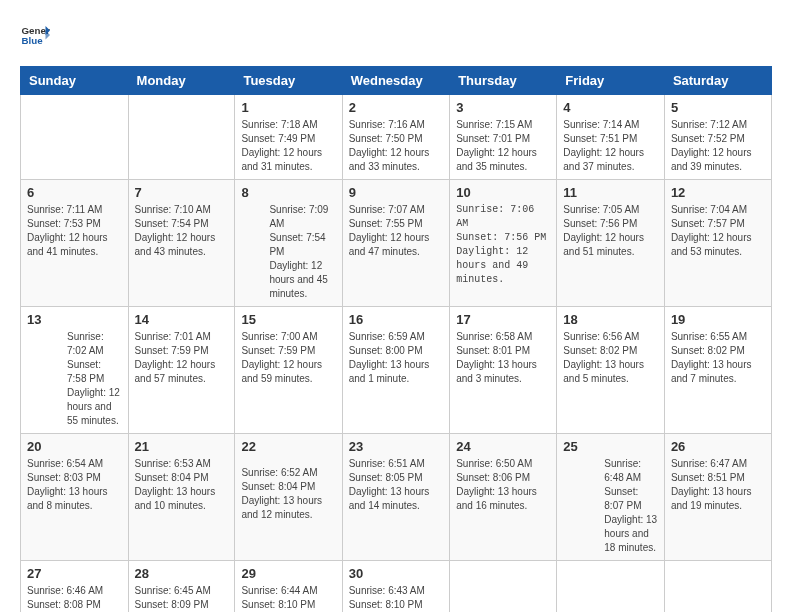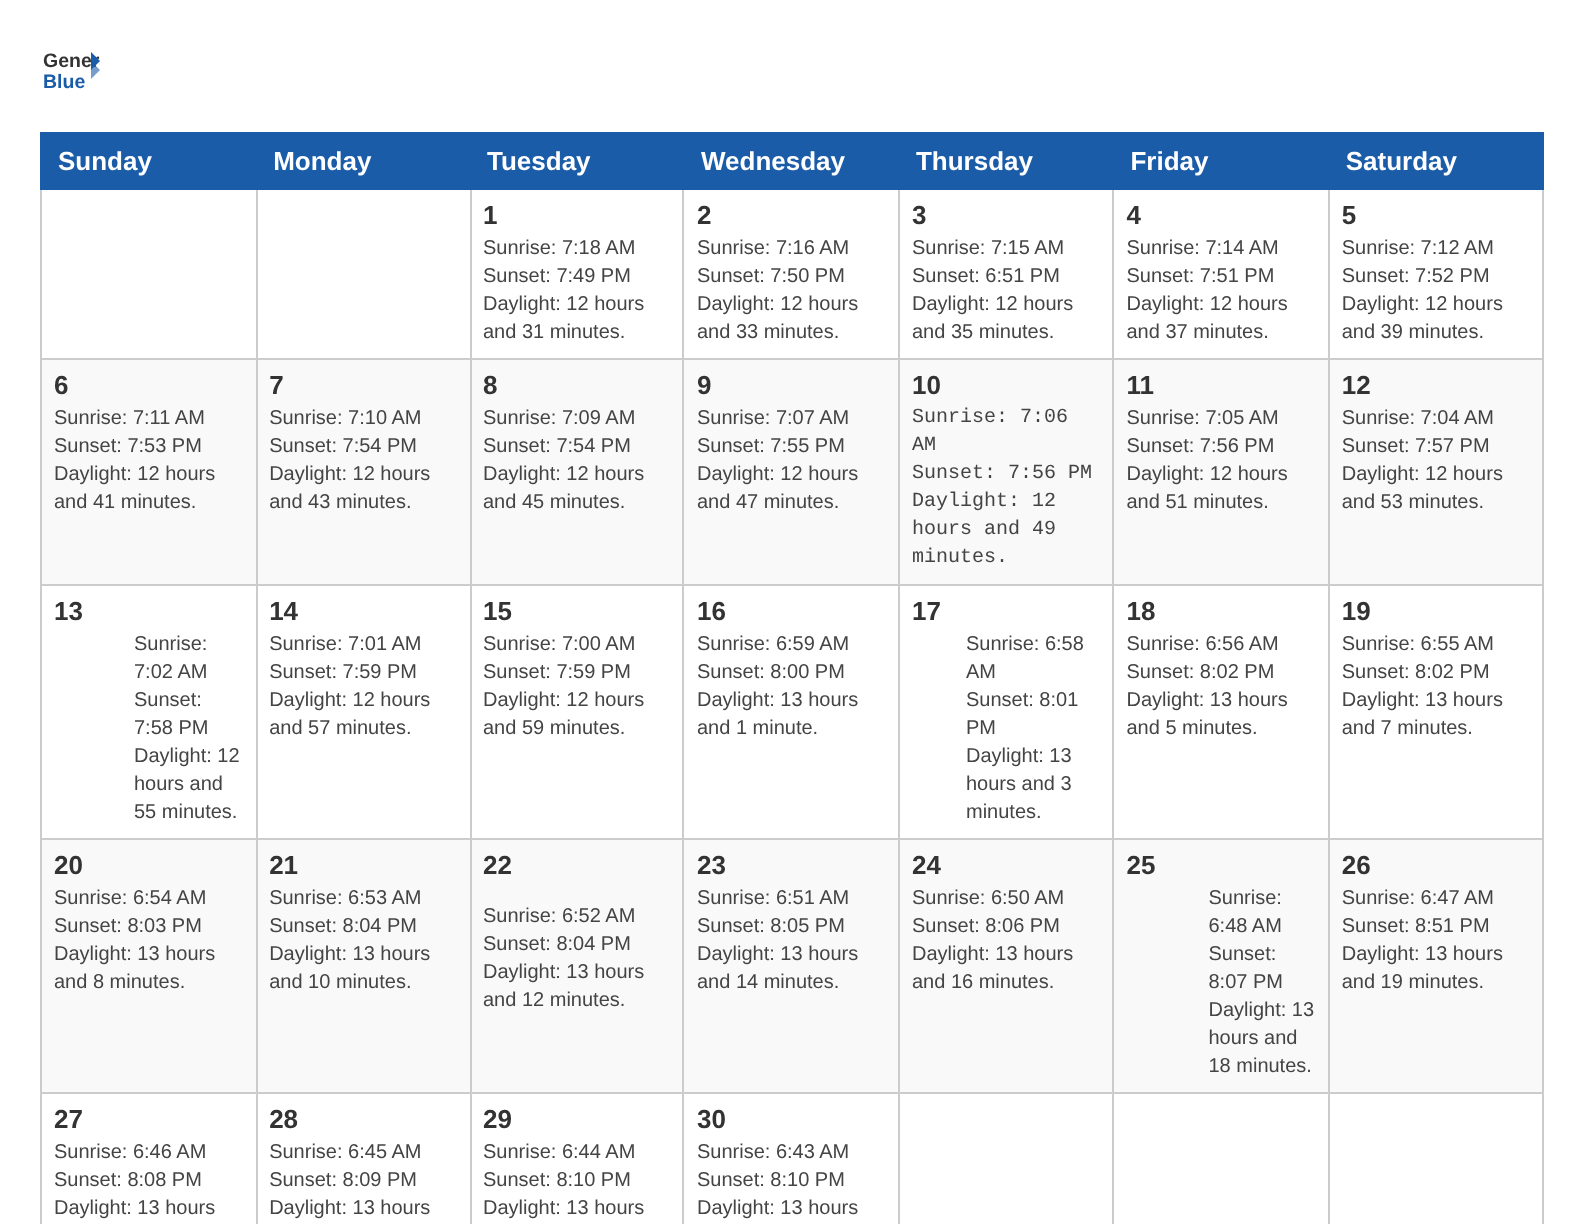--- a/index.html
+++ b/index.html
@@ -120,21 +120,21 @@
         </td>
         <td>
           <span class="day-number">2</span>
           <div class="day-info" style="white-space: pre-line;">Sunrise: 7:16 AM
 Sunset: 7:50 PM
 Daylight: 12 hours and 33 minutes.</div>
         </td>
         <td>
           <span class="day-number">3</span>
           <div class="day-info" style="white-space: pre-line;">Sunrise: 7:15 AM
-Sunset: 6:51 PM
+Sunset: 7:01 PM
 Daylight: 12 hours and 35 minutes.</div>
         </td>
         <td>
           <span class="day-number">4</span>
           <div class="day-info" style="white-space: pre-line;">Sunrise: 7:14 AM
 Sunset: 7:51 PM
 Daylight: 12 hours and 37 minutes.</div>
         </td>
         <td>
           <span class="day-number">5</span>
@@ -151,21 +151,21 @@
 Daylight: 12 hours and 41 minutes.</div>
         </td>
         <td>
           <span class="day-number">7</span>
           <div class="day-info" style="white-space: pre-line;">Sunrise: 7:10 AM
 Sunset: 7:54 PM
 Daylight: 12 hours and 43 minutes.</div>
         </td>
         <td>
           <span class="day-number">8</span>
-          <div class="day-info" style="white-space: pre-line;">Sunrise: 7:09 AM
+          <div class="day-info" style="white-space: pre-line; margin-left: 28px;">Sunrise: 7:09 AM
 Sunset: 7:54 PM
 Daylight: 12 hours and 45 minutes.</div>
         </td>
         <td>
           <span class="day-number">9</span>
           <div class="day-info" style="white-space: pre-line;">Sunrise: 7:07 AM
 Sunset: 7:55 PM
 Daylight: 12 hours and 47 minutes.</div>
         </td>
         <td>
@@ -207,21 +207,21 @@
 Daylight: 12 hours and 59 minutes.</div>
         </td>
         <td>
           <span class="day-number">16</span>
           <div class="day-info" style="white-space: pre-line;">Sunrise: 6:59 AM
 Sunset: 8:00 PM
 Daylight: 13 hours and 1 minute.</div>
         </td>
         <td>
           <span class="day-number">17</span>
-          <div class="day-info" style="white-space: pre-line; margin-left: 27px;">Sunrise: 6:58 AM
+          <div class="day-info" style="white-space: pre-line;">Sunrise: 6:58 AM
 Sunset: 8:01 PM
 Daylight: 13 hours and 3 minutes.</div>
         </td>
         <td>
           <span class="day-number">18</span>
           <div class="day-info" style="white-space: pre-line;">Sunrise: 6:56 AM
 Sunset: 8:02 PM
 Daylight: 13 hours and 5 minutes.</div>
         </td>
         <td>

